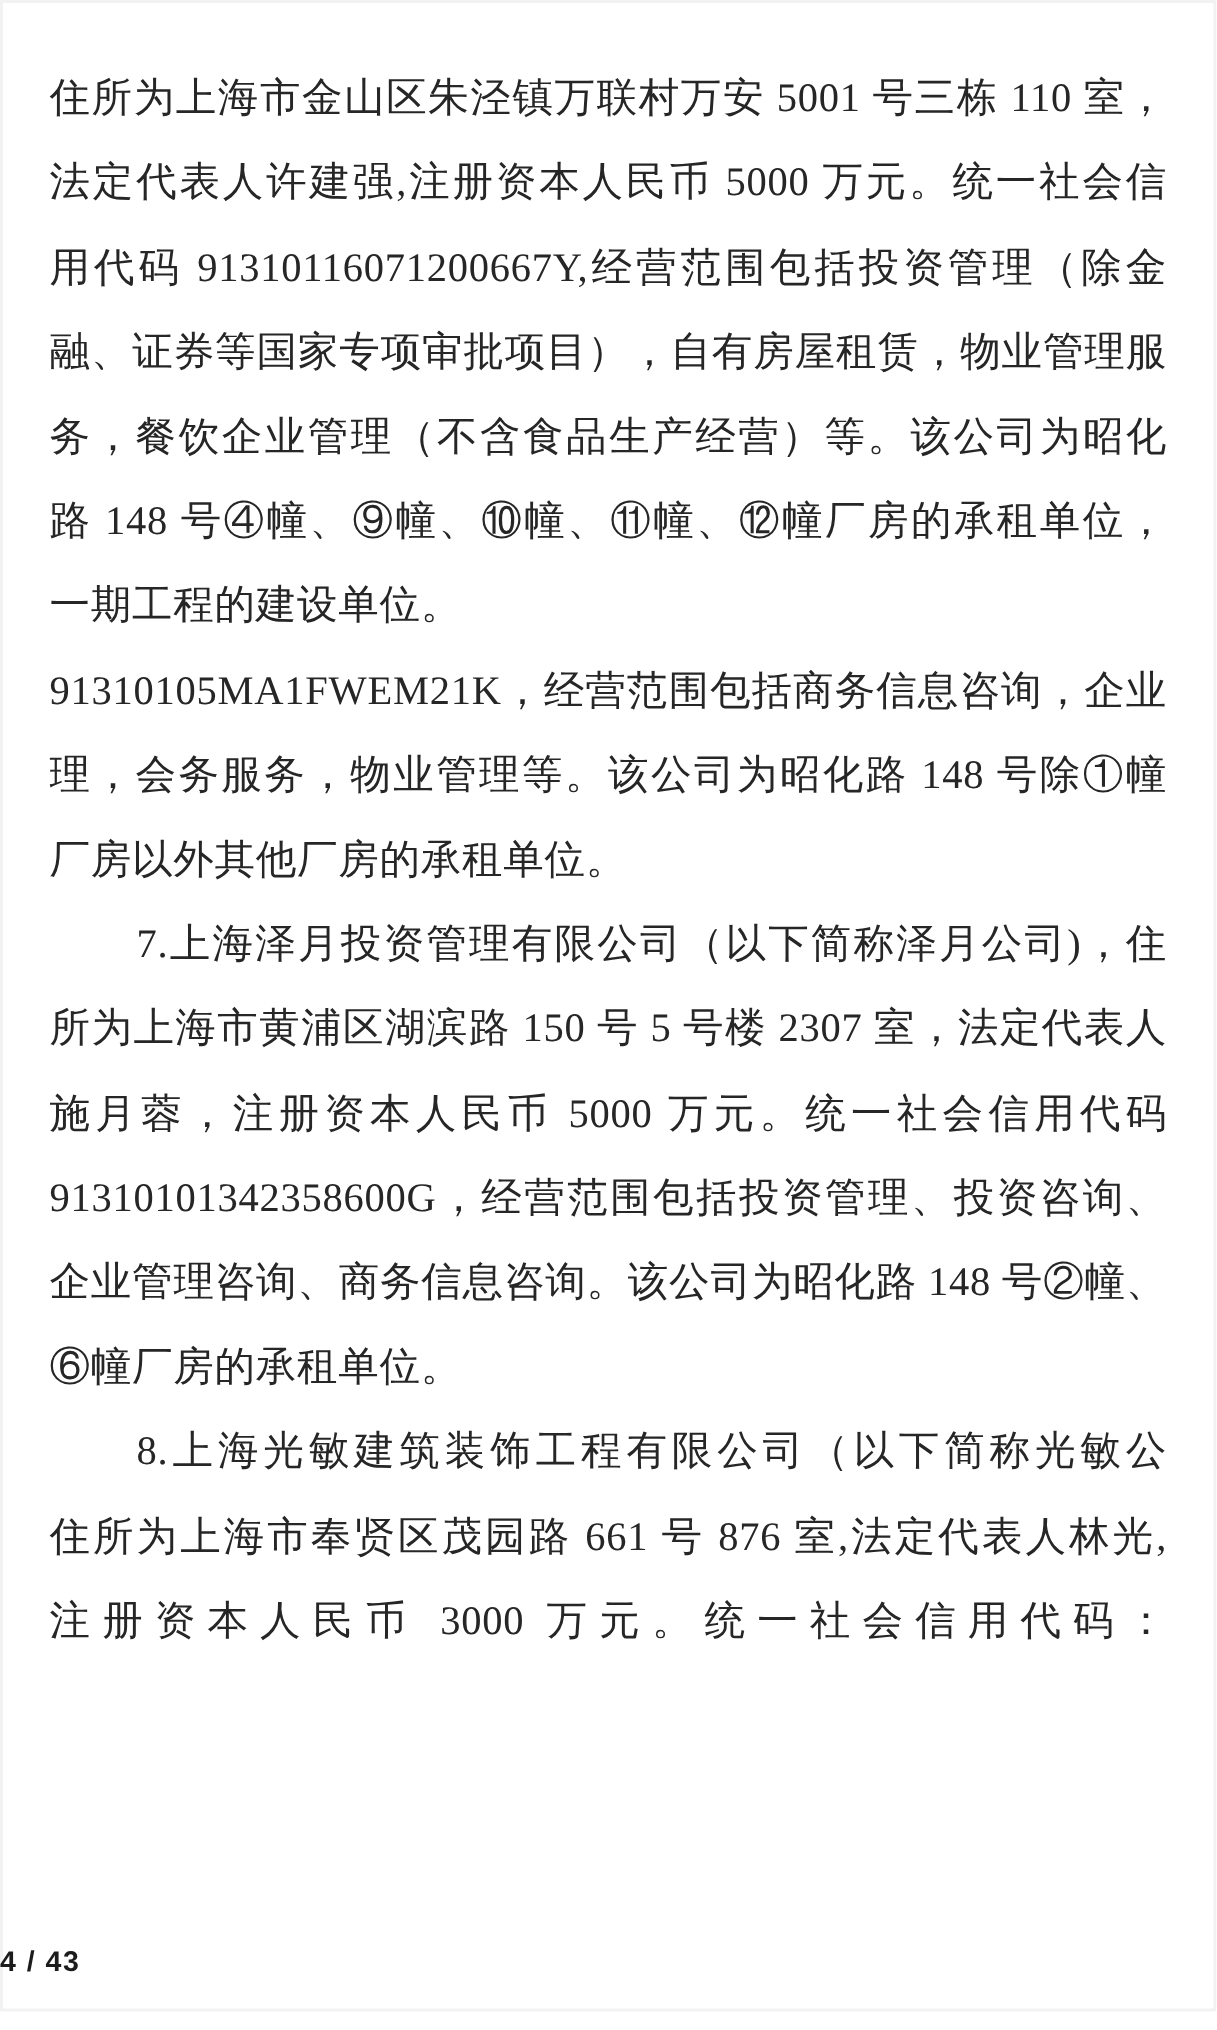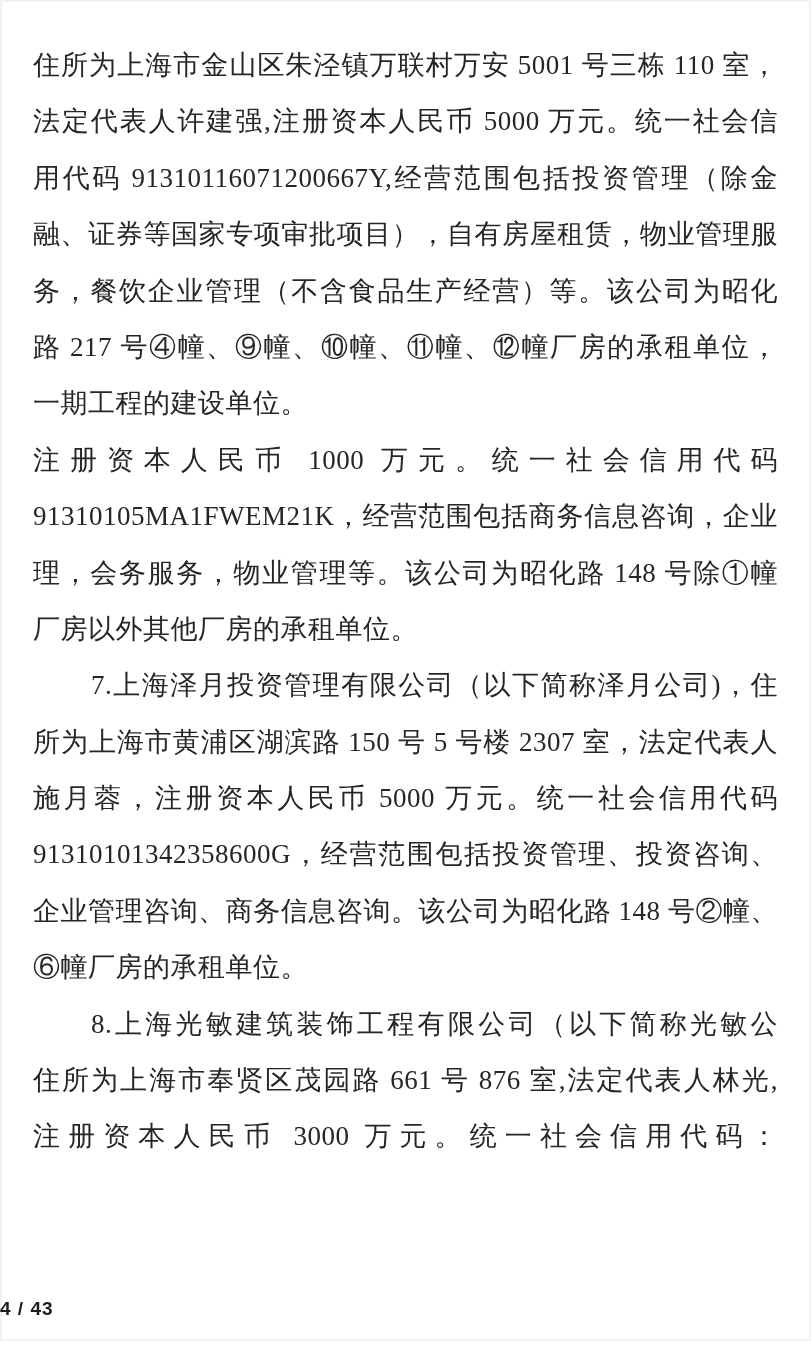--- a/index.html
+++ b/index.html
@@ -57,23 +57,22 @@
 </head>
 <body>
 
 <div class="page">
   <div class="body-text">
       <div class="line">住所为上海市金山区朱泾镇万联村万安 5001 号三栋 110 室，</div>
       <div class="line">法定代表人许建强,注册资本人民币 5000 万元。统一社会信</div>
       <div class="line">用代码 91310116071200667Y,经营范围包括投资管理（除金</div>
       <div class="line">融、证券等国家专项审批项目），自有房屋租赁，物业管理服</div>
       <div class="line">务，餐饮企业管理（不含食品生产经营）等。该公司为昭化</div>
-      <div class="line">路 217 号④幢、⑨幢、⑩幢、⑪幢、⑫幢厂房的承租单位，</div>
+      <div class="line">路 148 号④幢、⑨幢、⑩幢、⑪幢、⑫幢厂房的承租单位，</div>
       <div class="line end">一期工程的建设单位。</div>
-      <div class="line">注册资本人民币 1000 万元。统一社会信用代码</div>
       <div class="line">91310105MA1FWEM21K，经营范围包括商务信息咨询，企业管</div>
       <div class="line">理，会务服务，物业管理等。该公司为昭化路 148 号除①幢</div>
       <div class="line end">厂房以外其他厂房的承租单位。</div>
       <div class="line indent">7.上海泽月投资管理有限公司（以下简称泽月公司)，住</div>
       <div class="line">所为上海市黄浦区湖滨路 150 号 5 号楼 2307 室，法定代表人</div>
       <div class="line">施月蓉，注册资本人民币 5000 万元。统一社会信用代码</div>
       <div class="line">91310101342358600G，经营范围包括投资管理、投资咨询、</div>
       <div class="line">企业管理咨询、商务信息咨询。该公司为昭化路 148 号②幢、</div>
       <div class="line end">⑥幢厂房的承租单位。</div>
       <div class="line indent">8.上海光敏建筑装饰工程有限公司（以下简称光敏公司)，</div>

